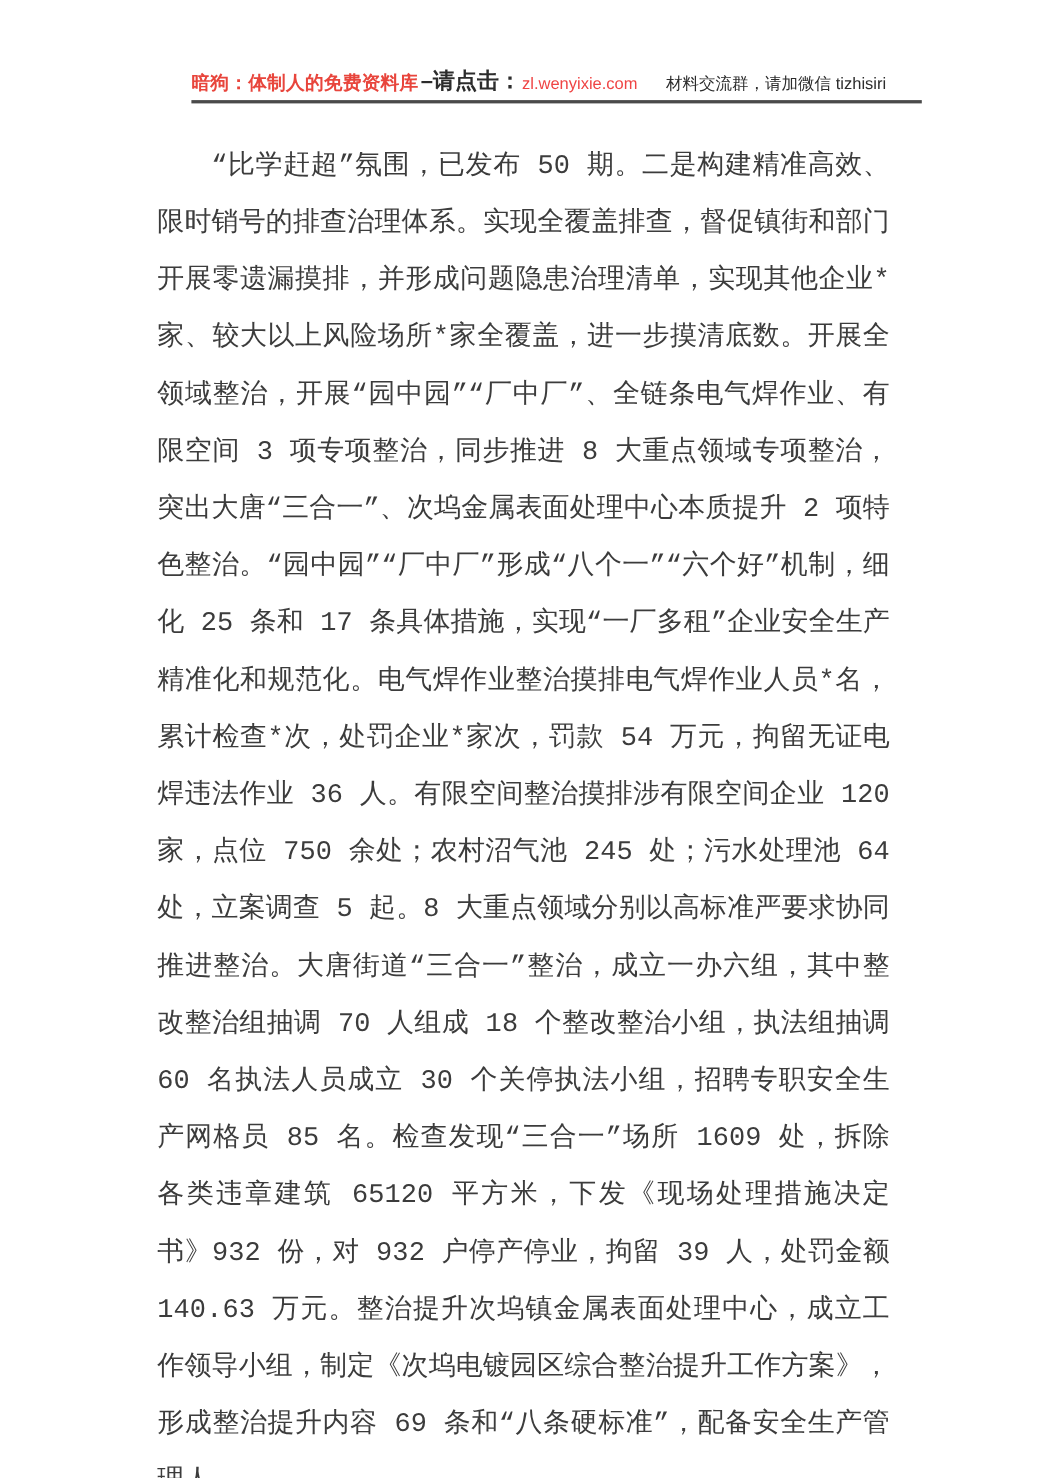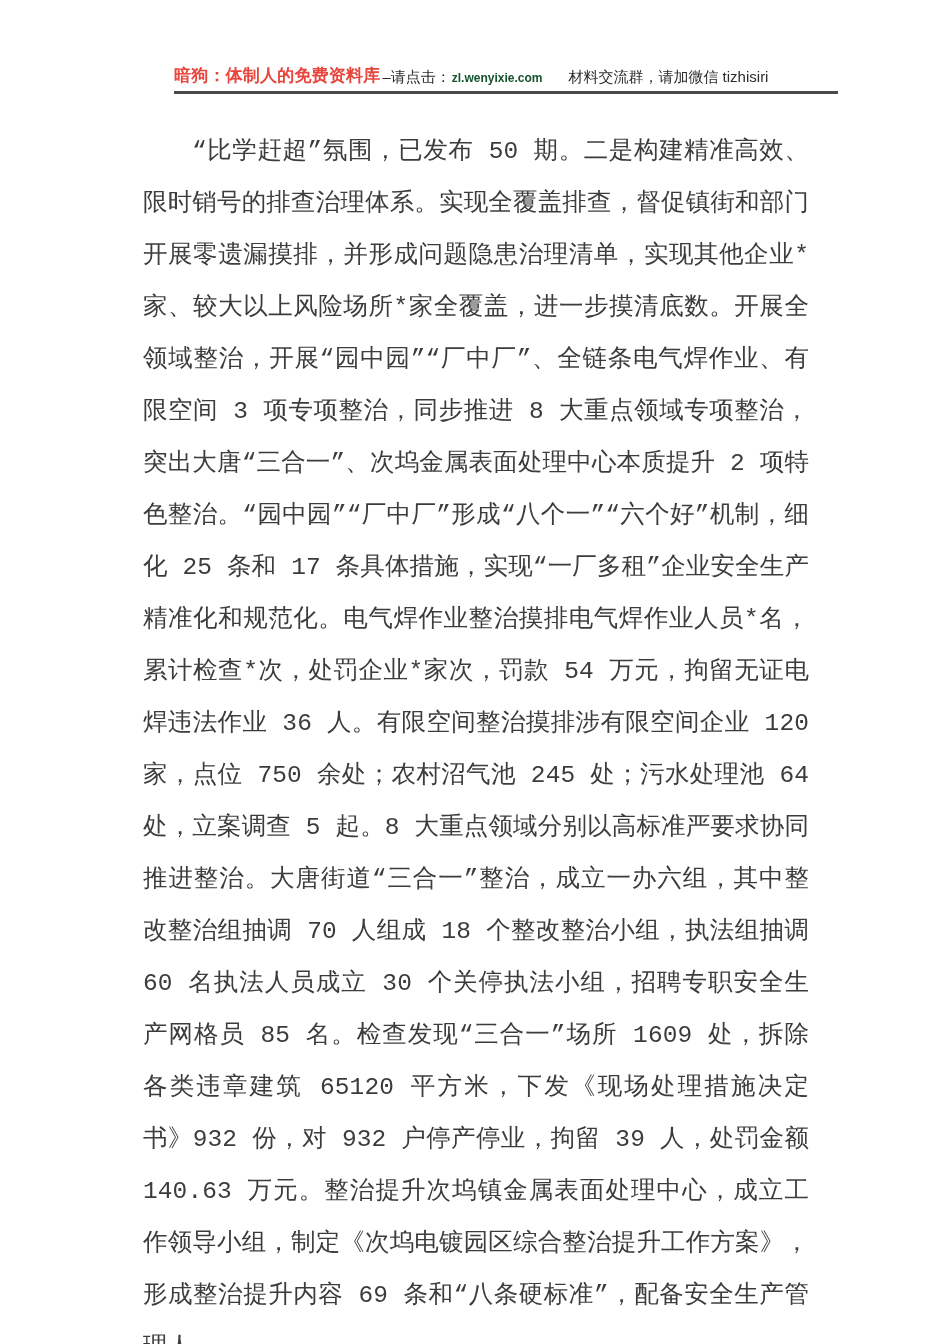--- a/index.html
+++ b/index.html
@@ -41,29 +41,29 @@
   }
   .banner-red {
     color: #e8453c;
     font-size: 17px;
     font-weight: bold;
     letter-spacing: 0.2px;
     line-height: 1;
   }
   .banner-dark {
     color: #2c2c2c;
-    font-size: 15px;
-    font-weight: normal;
+    font-size: 20px;
+    font-weight: bold;
     line-height: 1;
     margin-left: 2px;
   }
   .banner-link {
-    color: #14532d;
-    font-size: 12px;
-    font-weight: bold;
+    color: #ef4444;
+    font-size: 15px;
+    font-weight: normal;
     line-height: 1;
     margin-left: 1px;
     text-decoration: none;
   }
   .banner-tail {
     color: #2c2c2c;
     font-size: 15px;
     font-weight: normal;
     line-height: 1;
     margin-left: 26px;

